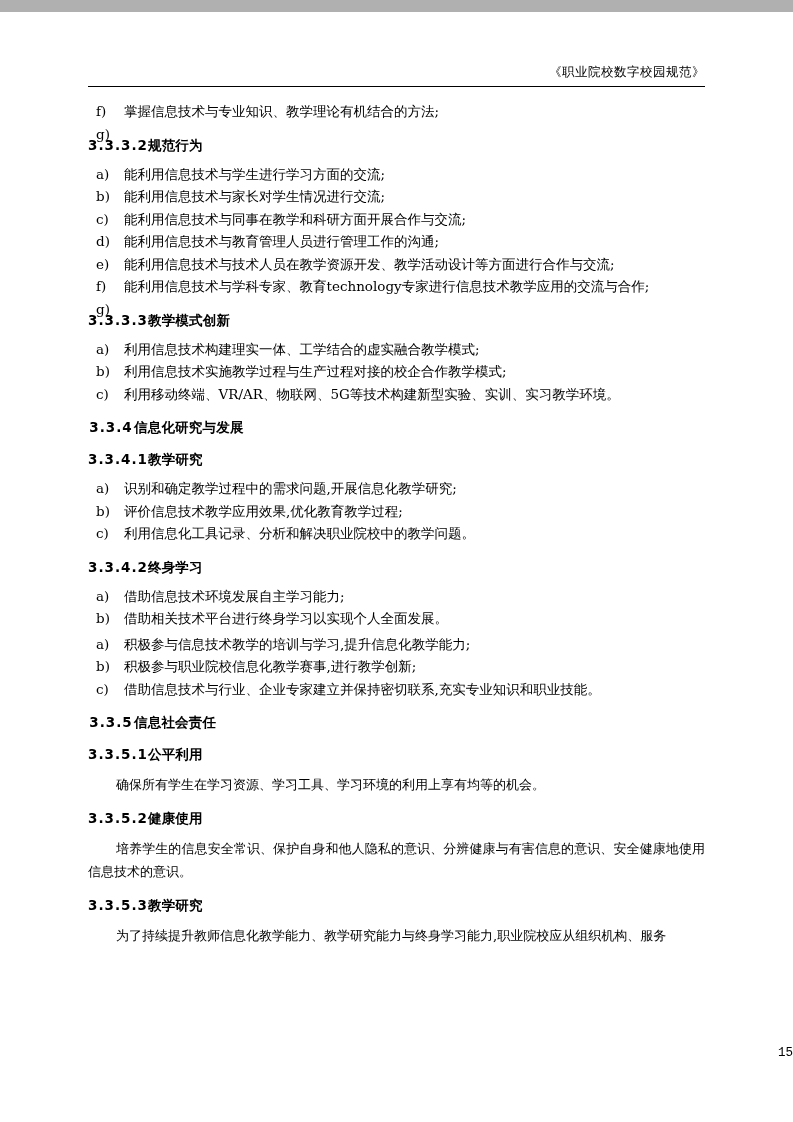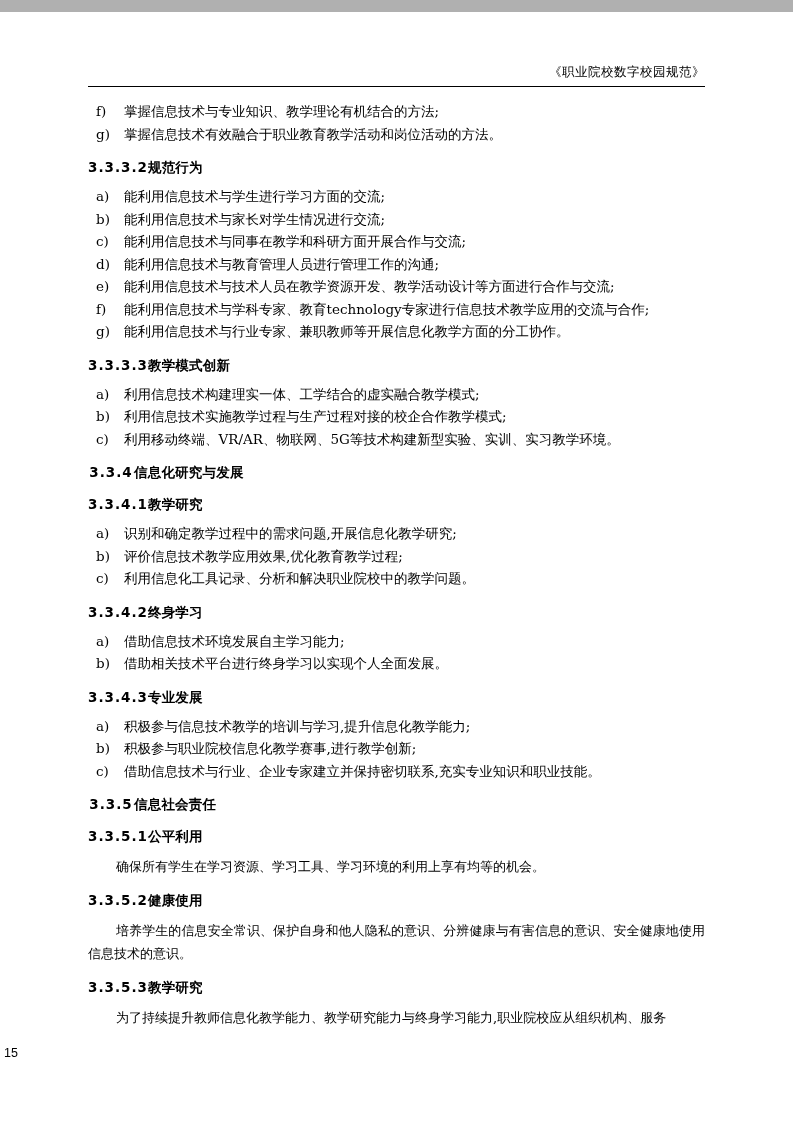--- a/index.html
+++ b/index.html
@@ -78,67 +78,66 @@
     line-height: 23px;
     margin: 0 0 4px 0;
     text-indent: 28px;
     text-align: justify;
   }
   .pagenum {
     position: absolute;
     left: 4px;
     right: 0;
     bottom: 74px;
-    text-align: left;
-    font-family: Liberation Sans, sans-serif;
+    text-align: right;
+    font-family: Liberation Mono, monospace;
     font-size: 12.5px;
   }
 </style>
 </head>
 <body>
 
 <div class="page">
 
   <div class="content">
     <div class="header-line">《职业院校数字校园规范》</div>
     <div class="rule"></div>
     <div id="blocks">
         <ul class="list">
           <li><span class="marker">f)</span><span>掌握信息技术与专业知识、教学理论有机结合的方法;</span></li>
-          <li><span class="marker">g)</span><span>掌握信息技术有效融合于职业教育教学活动和岗位活动的方法。</span></li>
+          <li><span class="marker">g)</span></li>
         </ul>
         <div class="heading lvl3"><span class="num">3.3.3.2</span><span>规范行为</span></div>
         <ul class="list">
           <li><span class="marker">a)</span><span>能利用信息技术与学生进行学习方面的交流;</span></li>
           <li><span class="marker">b)</span><span>能利用信息技术与家长对学生情况进行交流;</span></li>
           <li><span class="marker">c)</span><span>能利用信息技术与同事在教学和科研方面开展合作与交流;</span></li>
           <li><span class="marker">d)</span><span>能利用信息技术与教育管理人员进行管理工作的沟通;</span></li>
           <li><span class="marker">e)</span><span>能利用信息技术与技术人员在教学资源开发、教学活动设计等方面进行合作与交流;</span></li>
           <li><span class="marker">f)</span><span>能利用信息技术与学科专家、教育technology专家进行信息技术教学应用的交流与合作;</span></li>
-          <li><span class="marker">g)</span><span>能利用信息技术与行业专家、兼职教师等开展信息化教学方面的分工协作。</span></li>
+          <li><span class="marker">g)</span></li>
         </ul>
         <div class="heading lvl3"><span class="num">3.3.3.3</span><span>教学模式创新</span></div>
         <ul class="list">
           <li><span class="marker">a)</span><span>利用信息技术构建理实一体、工学结合的虚实融合教学模式;</span></li>
           <li><span class="marker">b)</span><span>利用信息技术实施教学过程与生产过程对接的校企合作教学模式;</span></li>
           <li><span class="marker">c)</span><span>利用移动终端、VR/AR、物联网、5G等技术构建新型实验、实训、实习教学环境。</span></li>
         </ul>
         <div class="heading lvl2"><span class="num">3.3.4</span><span>信息化研究与发展</span></div>
         <div class="heading lvl3"><span class="num">3.3.4.1</span><span>教学研究</span></div>
         <ul class="list">
           <li><span class="marker">a)</span><span>识别和确定教学过程中的需求问题,开展信息化教学研究;</span></li>
           <li><span class="marker">b)</span><span>评价信息技术教学应用效果,优化教育教学过程;</span></li>
           <li><span class="marker">c)</span><span>利用信息化工具记录、分析和解决职业院校中的教学问题。</span></li>
         </ul>
         <div class="heading lvl3"><span class="num">3.3.4.2</span><span>终身学习</span></div>
         <ul class="list">
           <li><span class="marker">a)</span><span>借助信息技术环境发展自主学习能力;</span></li>
           <li><span class="marker">b)</span><span>借助相关技术平台进行终身学习以实现个人全面发展。</span></li>
         </ul>
-        <div class="heading lvl3"><span class="num">3.3.4.3</span><span>专业发展</span></div>
         <ul class="list">
           <li><span class="marker">a)</span><span>积极参与信息技术教学的培训与学习,提升信息化教学能力;</span></li>
           <li><span class="marker">b)</span><span>积极参与职业院校信息化教学赛事,进行教学创新;</span></li>
           <li><span class="marker">c)</span><span>借助信息技术与行业、企业专家建立并保持密切联系,充实专业知识和职业技能。</span></li>
         </ul>
         <div class="heading lvl2"><span class="num">3.3.5</span><span>信息社会责任</span></div>
         <div class="heading lvl3"><span class="num">3.3.5.1</span><span>公平利用</span></div>
         <p class="para">确保所有学生在学习资源、学习工具、学习环境的利用上享有均等的机会。</p>
         <div class="heading lvl3"><span class="num">3.3.5.2</span><span>健康使用</span></div>
         <p class="para">培养学生的信息安全常识、保护自身和他人隐私的意识、分辨健康与有害信息的意识、安全健康地使用信息技术的意识。</p>

